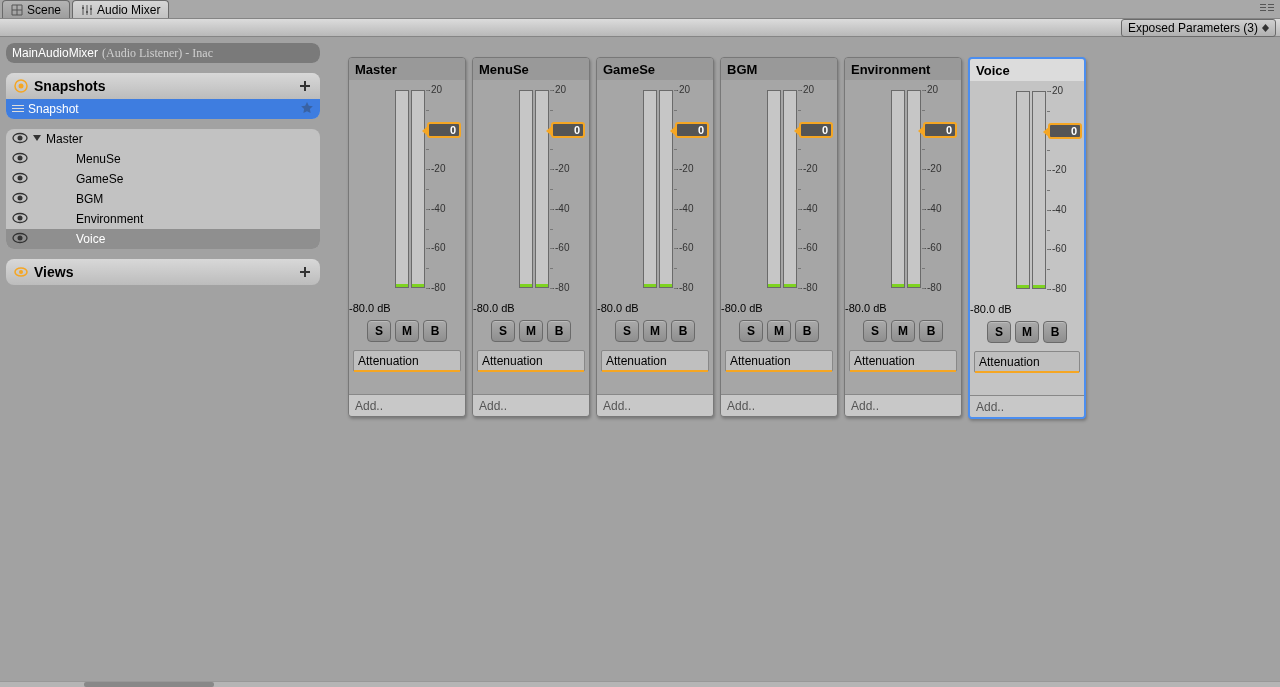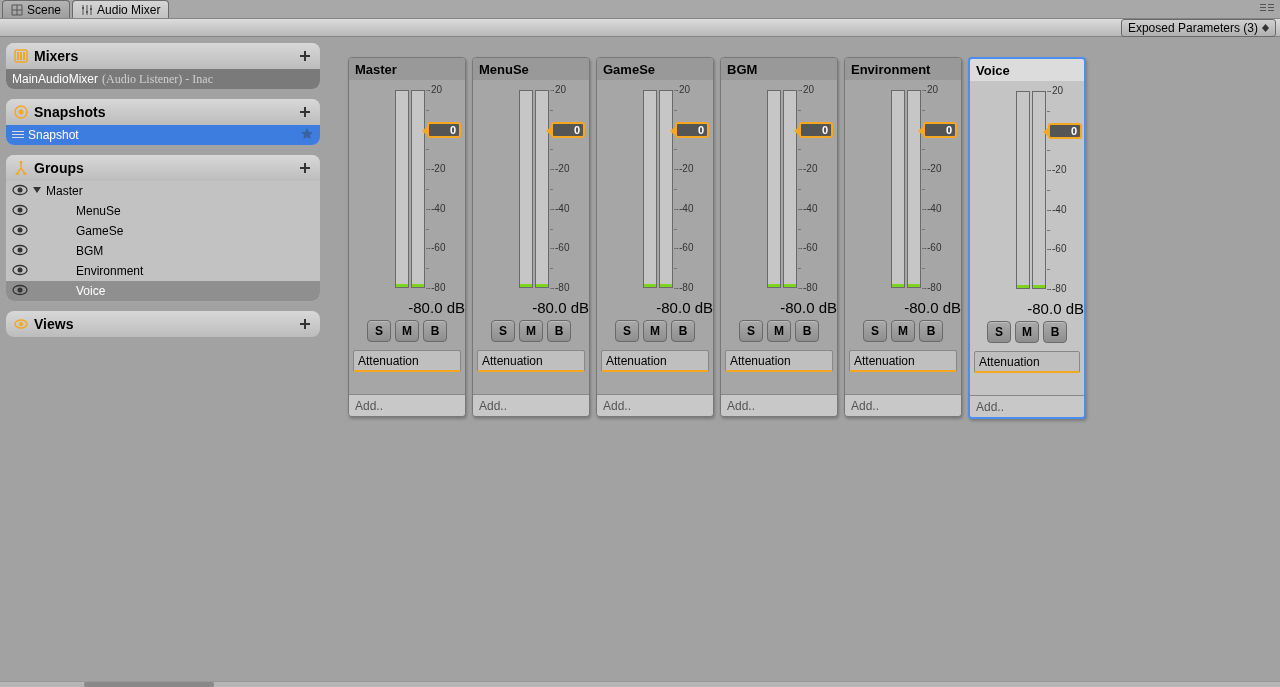--- a/index.html
+++ b/index.html
@@ -71,21 +71,21 @@
   .meter-pair{position:absolute;left:46px;top:10px;width:30px;height:198px;display:flex;gap:2px;}
   .meter{flex:1;background:#c6c6c6;border:1px solid var(--border-dark);position:relative;}
   .meter::after{content:"";position:absolute;left:0;right:0;bottom:0;height:3px;background:var(--meter-green);}
   .ticks{position:absolute;left:82px;top:10px;height:198px;width:28px;}
   .tick{position:absolute;left:0;font-size:10px;color:#333;}
   .tick::before{content:"";position:absolute;left:-5px;top:6px;width:4px;height:1px;background:#555;}
   .tick-minor{position:absolute;left:-5px;width:3px;height:1px;background:#777;}
   .fader-knob{position:absolute;left:78px;width:34px;height:16px;background:#555;border:2px solid var(--orange);border-radius:3px;display:flex;align-items:center;justify-content:flex-end;padding-right:3px;cursor:grab;}
   .fader-knob::before{content:"";position:absolute;left:-7px;top:1px;border-top:6px solid transparent;border-bottom:6px solid transparent;border-right:7px solid var(--orange);}
   .fader-knob span{color:#fff;font-size:11px;font-weight:bold;}
-  .db{text-align:right;font-size:15px;height:20px;line-height:20px;}
+  .db{text-align:left;font-size:11px;height:20px;line-height:20px;}
   .smb{display:flex;justify-content:center;gap:4px;padding:2px 0 6px;}
   .smb button{width:24px;height:22px;background:linear-gradient(#aaa,#8e8e8e);border:1px solid var(--border-dark);border-radius:4px;font-weight:bold;cursor:pointer;font-size:12px;box-shadow:inset 0 1px 0 rgba(255,255,255,.2);}
   .fx{height:22px;margin:2px 4px 0 4px;background:#bfbfbf;border:1px solid #888;border-radius:2px;display:flex;align-items:center;padding-left:4px;position:relative;cursor:pointer;font-size:12px;}
   .fx::after{content:"";position:absolute;left:0;right:0;bottom:-1px;height:2px;background:var(--orange);}
   .add{height:22px;background:#c8c8c8;border-top:1px solid #888;margin-top:22px;display:flex;align-items:center;padding-left:6px;border-bottom-left-radius:3px;border-bottom-right-radius:3px;color:#555;cursor:pointer;}
   
   .bottombar{position:absolute;bottom:0;left:0;right:0;height:6px;background:#b5b5b5;border-top:1px solid #989898;}
   .bottombar .thumb{position:absolute;left:84px;top:0;width:130px;height:5px;background:#888;border-radius:2px;}
 </style>
 </head>
@@ -135,36 +135,20 @@
         </svg>
     </span>
   </div>
 </div>
 
 <div class="main">
 
   <div class="sidebar">
 
     <div class="section">
-      <div class="sec-head">
-        <span class="sicon">
-          <svg viewBox="0 0 14 14">
-              <rect x="1" y="1" width="12" height="12" rx="2" fill="none" stroke="#f5a623" stroke-width="1.5"></rect>
-              <rect x="3" y="3" width="2" height="8" fill="#f5a623"></rect>
-              <rect x="6" y="3" width="2" height="8" fill="#f5a623"></rect>
-              <rect x="9" y="3" width="2" height="8" fill="#f5a623"></rect>
-            </svg>
-        </span>
-        <span class="title">Mixers</span>
-        <span class="plus">
-          <svg viewBox="0 0 14 14">
-              <path d="M7 2v10M2 7h10" stroke="#333" stroke-width="2"></path>
-            </svg>
-        </span>
-      </div>
       <div class="sec-body">
         <div class="mixer-row">
           <span class="mname">MainAudioMixer</span>
           <span class="mdetail">(Audio Listener) - Inac</span>
         </div>
       </div>
     </div>
 
     <div class="section">
       <div class="sec-head">
@@ -194,36 +178,20 @@
           <span class="star">
             <svg width="14" height="14" viewBox="0 0 14 14">
                 <path d="M7 1l1.8 3.7 4 .6-2.9 2.8.7 4L7 10.2 3.4 12l.7-4L1.2 5.3l4-.6z" fill="#333"></path>
               </svg>
           </span>
         </div>
       </div>
     </div>
 
     <div class="section">
-      <div class="sec-head">
-        <span class="sicon">
-          <svg viewBox="0 0 14 14">
-              <path d="M7 1v6M7 7l-4 6M7 7l4 6" stroke="#f5a623" stroke-width="1.5" fill="none"></path>
-              <circle cx="7" cy="1" r="1.5" fill="#f5a623"></circle>
-              <circle cx="3" cy="13" r="1.5" fill="#f5a623"></circle>
-              <circle cx="11" cy="13" r="1.5" fill="#f5a623"></circle>
-            </svg>
-        </span>
-        <span class="title">Groups</span>
-        <span class="plus">
-          <svg viewBox="0 0 14 14">
-              <path d="M7 2v10M2 7h10" stroke="#333" stroke-width="2"></path>
-            </svg>
-        </span>
-      </div>
       <div class="sec-body" id="groups-body">
           <div class="row">
             <span class="eye"><svg viewBox="0 0 16 12">
                 <ellipse cx="8" cy="6" rx="7" ry="4.5" fill="none" stroke="#333" stroke-width="1.3"></ellipse>
                 <circle cx="8" cy="6" r="2.5" fill="#333"></circle>
               </svg></span>
             <span class="fold"><svg viewBox="0 0 10 10">
                 <path d="M1 2 L9 2 L5 8 Z" fill="#333"></path>
               </svg></span>
             <span>Master</span>

